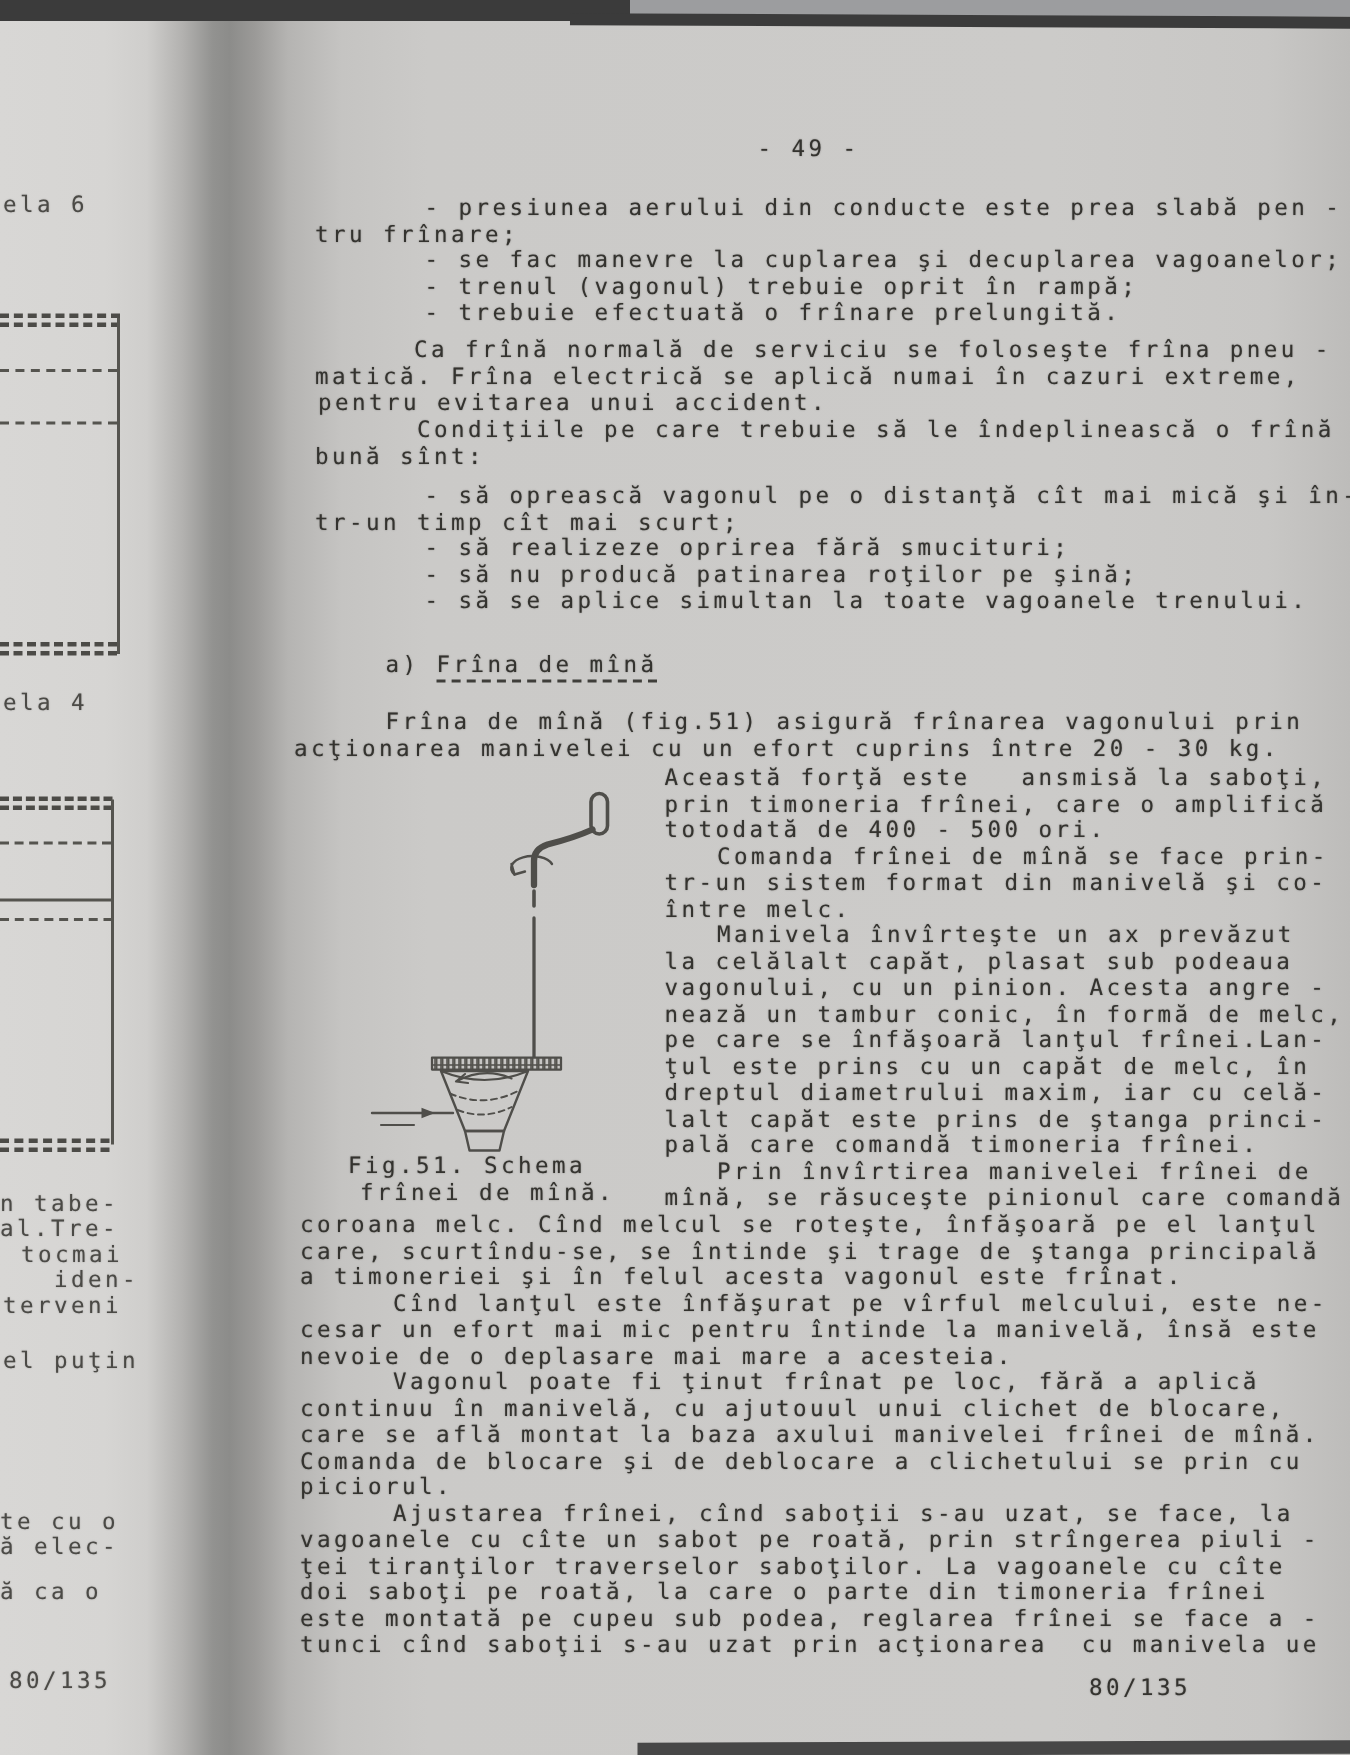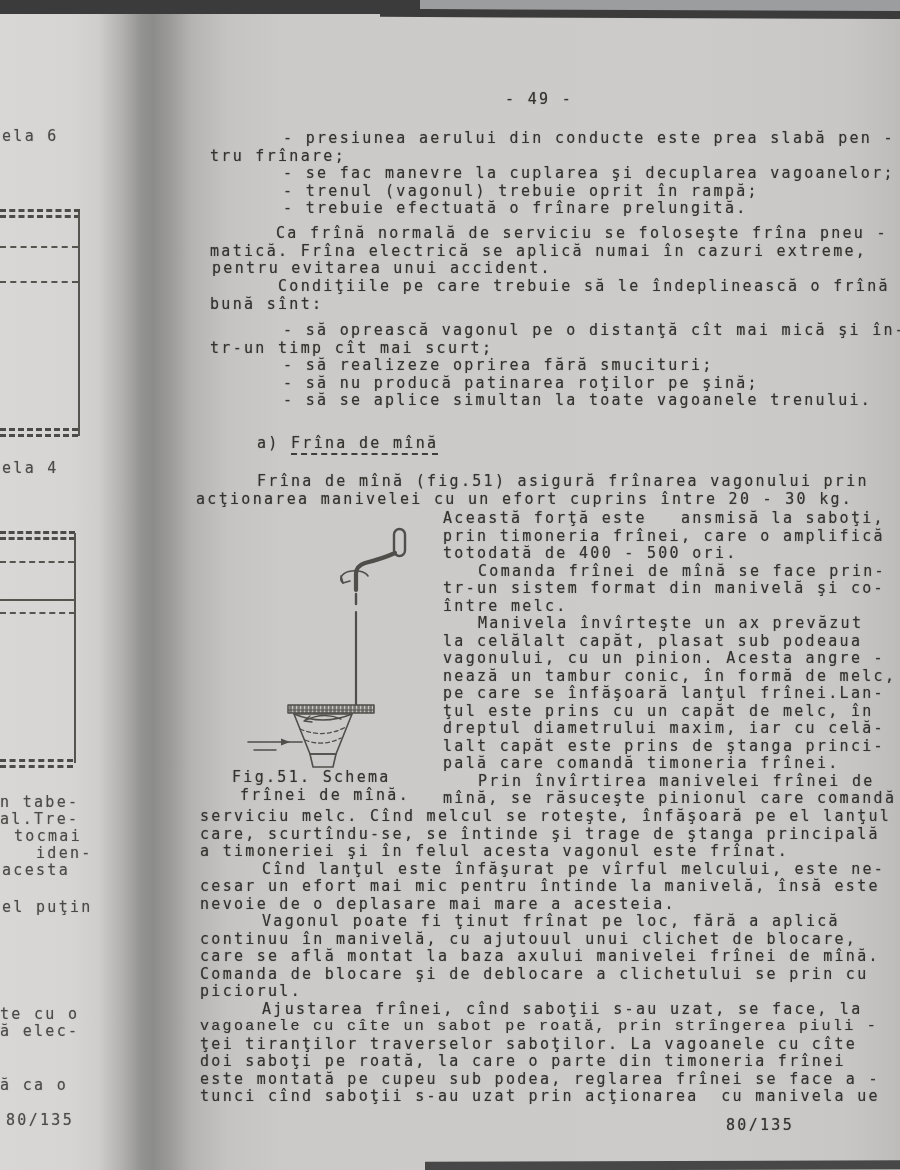--- a/index.html
+++ b/index.html
@@ -56,25 +56,25 @@
     <div class="vline" style="left:74px;top:533px;height:230px;"></div>
     <div class="hdash2" style="left:0;top:759px;width:73px;"></div>
 
     <div>
         <div class="line" style="left: 2px; top: 128px;">ela 6</div>
         <div class="line" style="left: 2px; top: 460px;">ela 4</div>
         <div class="line" style="left: 0px; top: 794px;">n tabe-</div>
         <div class="line" style="left: 0px; top: 811px;">al.Tre-</div>
         <div class="line" style="left: 14px; top: 828px;">tocmai</div>
         <div class="line" style="left: 36px; top: 845px;">iden-</div>
-        <div class="line" style="left: 2px; top: 862px;">acesta</div>
+        <div class="line" style="left: 2px; top: 862px;">terveni</div>
         <div class="line" style="left: 2px; top: 899px;">el puţin</div>
         <div class="line" style="left: 0px; top: 1006px;">te cu o</div>
         <div class="line" style="left: 0px; top: 1023px;">ă elec-</div>
-        <div class="line" style="left: 0px; top: 1053px; margin-top: 24px;">ă ca o</div>
+        <div class="line" style="left: 0px; top: 1053px;">ă ca o</div>
       </div>
     <div class="line" style="left:6px;top:1112px;">80/135</div>
   </div>
 
   <div id="main-layer">
     <div class="line" style="left:505px;top:91px;">- 49 -</div>
 
     <div>
         <div class="line" style="left: 283px; top: 130px;">- presiunea aerului din conducte este prea slabă pen -</div>
         <div class="line" style="left: 210px; top: 148px;">tru frînare;</div>
@@ -106,33 +106,33 @@
         <div class="line" style="left: 443px; top: 668px;">nează un tambur conic, în formă de melc,</div>
         <div class="line" style="left: 443px; top: 685px;">pe care se înfăşoară lanţul frînei.Lan-</div>
         <div class="line" style="left: 443px; top: 703px;">ţul este prins cu un capăt de melc, în</div>
         <div class="line" style="left: 443px; top: 720px;">dreptul diametrului maxim, iar cu celă-</div>
         <div class="line" style="left: 443px; top: 738px;">lalt capăt este prins de ştanga princi-</div>
         <div class="line" style="left: 443px; top: 755px;">pală care comandă timoneria frînei.</div>
         <div class="line" style="left: 232px; top: 769px;">Fig.51. Schema</div>
         <div class="line" style="left: 478px; top: 773px;">Prin învîrtirea manivelei frînei de</div>
         <div class="line" style="left: 240px; top: 787px;">frînei de mînă.</div>
         <div class="line" style="left: 443px; top: 790px;">mînă, se răsuceşte pinionul care comandă</div>
-        <div class="line" style="left: 200px; top: 808px;">serviciu melc. Cînd melcul se roteşte, înfăşoară pe el lanţul</div>
+        <div class="line" style="left: 200px; top: 808px;">coroana melc. Cînd melcul se roteşte, înfăşoară pe el lanţul</div>
         <div class="line" style="left: 200px; top: 826px;">care, scurtîndu-se, se întinde şi trage de ştanga principală</div>
         <div class="line" style="left: 200px; top: 843px;">a timoneriei şi în felul acesta vagonul este frînat.</div>
         <div class="line" style="left: 262px; top: 861px;">Cînd lanţul este înfăşurat pe vîrful melcului, este ne-</div>
         <div class="line" style="left: 200px; top: 878px;">cesar un efort mai mic pentru întinde la manivelă, însă este</div>
         <div class="line" style="left: 200px; top: 896px;">nevoie de o deplasare mai mare a acesteia.</div>
         <div class="line" style="left: 262px; top: 913px;">Vagonul poate fi ţinut frînat pe loc, fără a aplică</div>
         <div class="line" style="left: 200px; top: 931px;">continuu în manivelă, cu ajutouul unui clichet de blocare,</div>
         <div class="line" style="left: 200px; top: 948px;">care se află montat la baza axului manivelei frînei de mînă.</div>
         <div class="line" style="left: 200px; top: 966px;">Comanda de blocare şi de deblocare a clichetului se prin cu</div>
         <div class="line" style="left: 200px; top: 983px;">piciorul.</div>
         <div class="line" style="left: 262px; top: 1001px;">Ajustarea frînei, cînd saboţii s-au uzat, se face, la</div>
-        <div class="line" style="left: 200px; top: 1018px; font-family: Liberation Mono, monospace;">vagoanele cu cîte un sabot pe roată, prin strîngerea piuli -</div>
+        <div class="line" style="left: 200px; top: 1018px;">vagoanele cu cîte un sabot pe roată, prin strîngerea piuli -</div>
         <div class="line" style="left: 200px; top: 1036px;">ţei tiranţilor traverselor saboţilor. La vagoanele cu cîte</div>
         <div class="line" style="left: 200px; top: 1053px;">doi saboţi pe roată, la care o parte din timoneria frînei</div>
         <div class="line" style="left: 200px; top: 1071px;">este montată pe cupeu sub podea, reglarea frînei se face a -</div>
         <div class="line" style="left: 200px; top: 1088px;">tunci cînd saboţii s-au uzat prin acţionarea  cu manivela ue</div>
       </div>
 
     <svg id="figure-svg" width="210" height="248" viewBox="0 0 210 248" fill="none" stroke="#4f4e4a" stroke-linecap="round" stroke-linejoin="round">
       <defs>
         <pattern id="ht" width="4" height="8" patternUnits="userSpaceOnUse">
           <rect width="4" height="8" fill="#c7c6c4"></rect>

